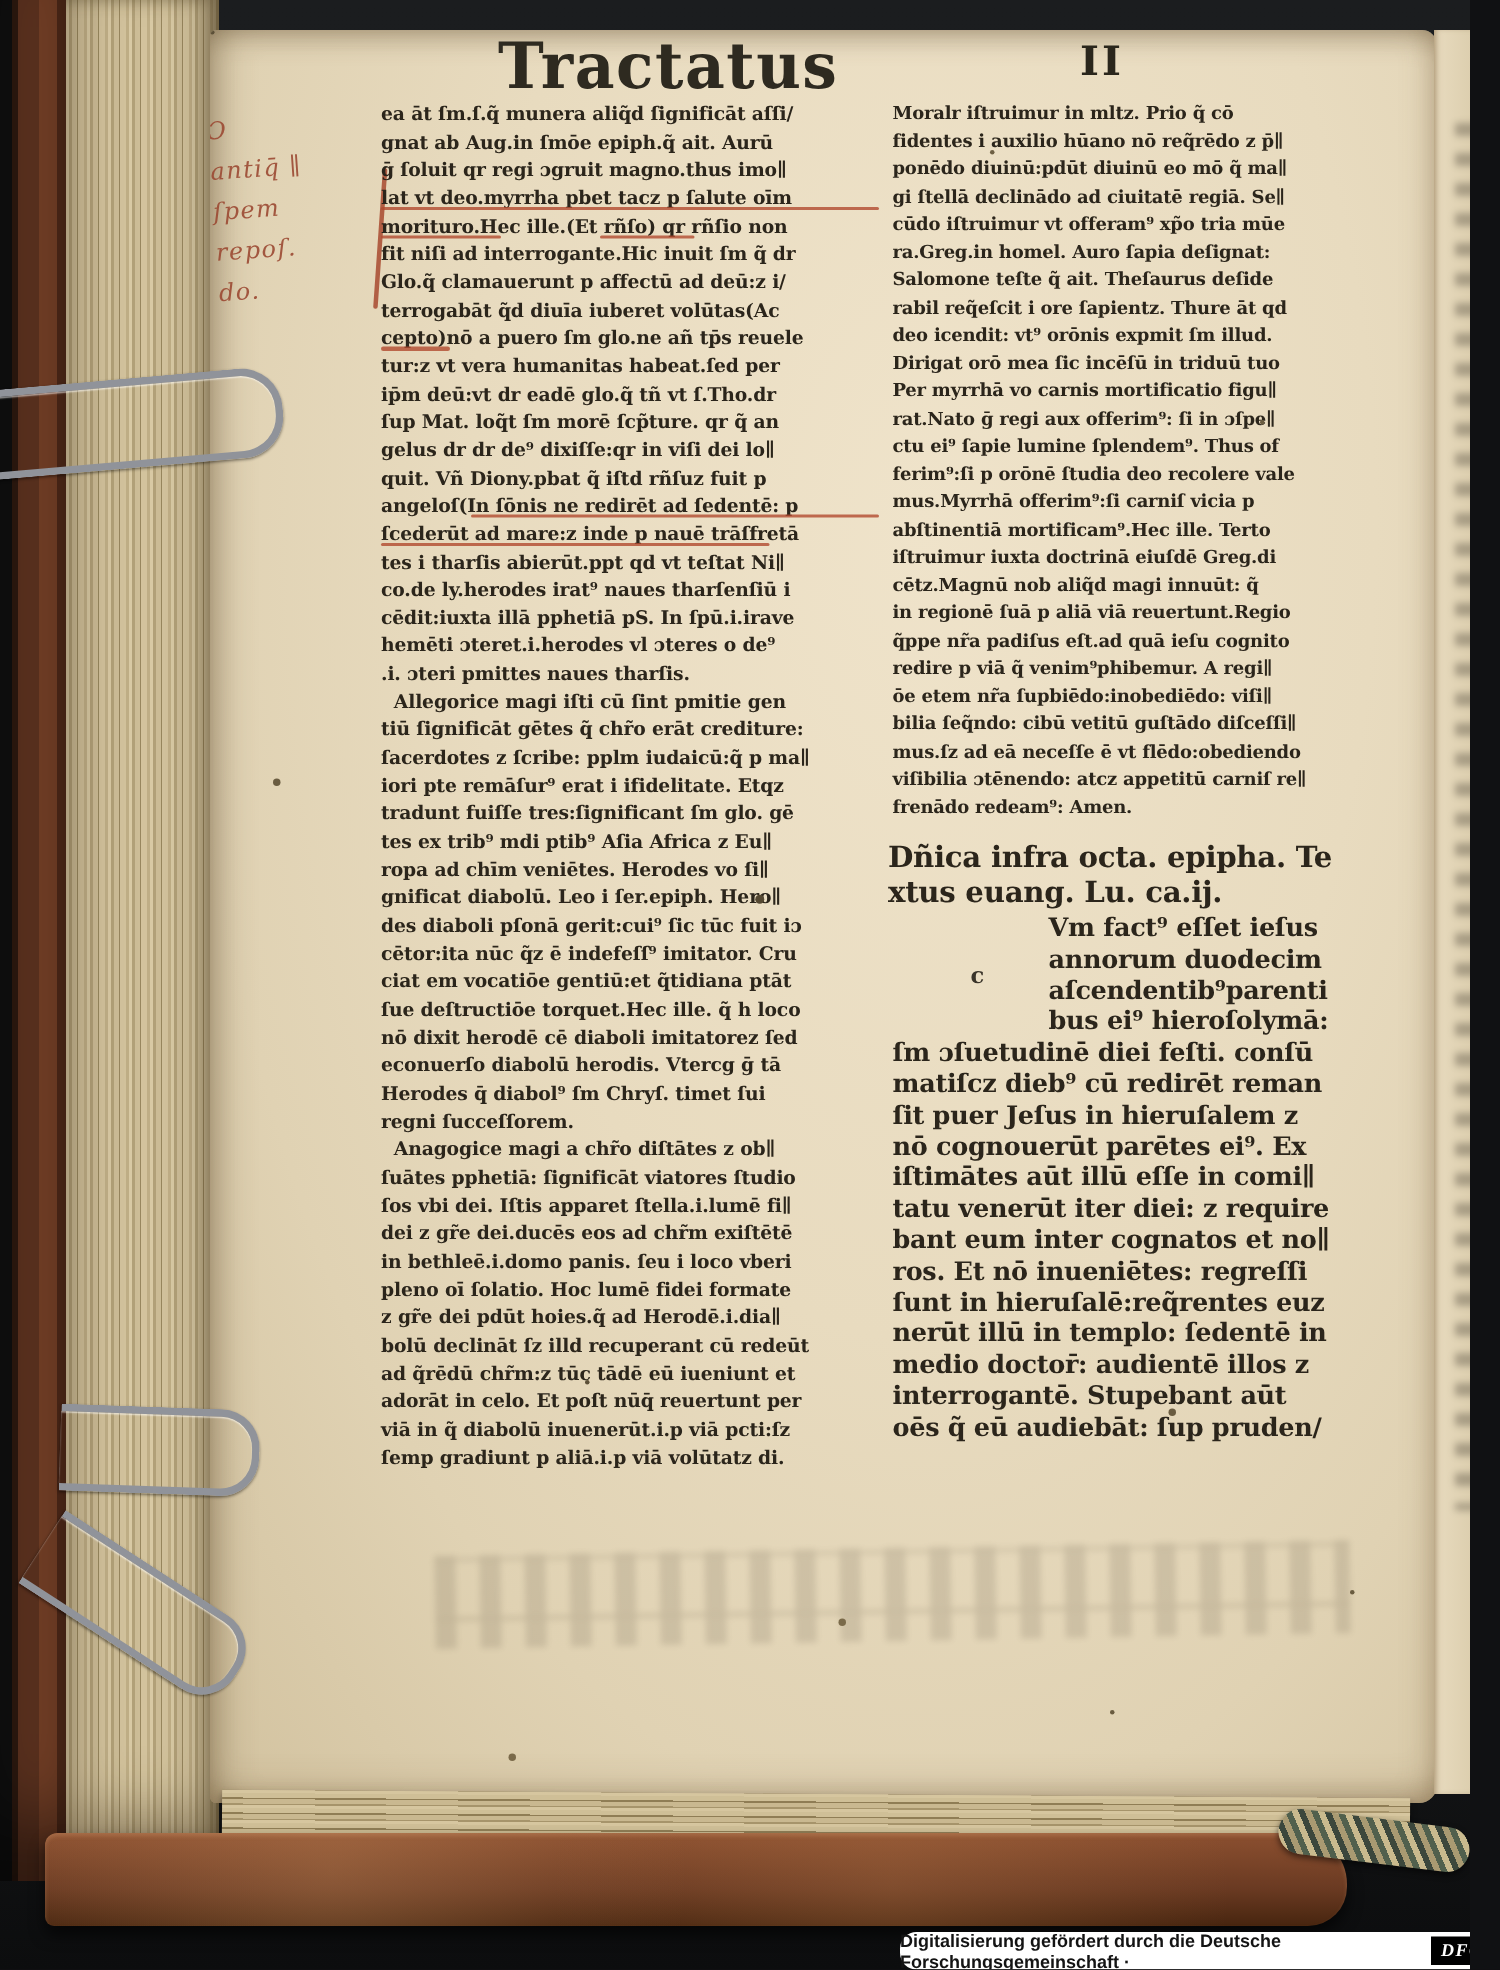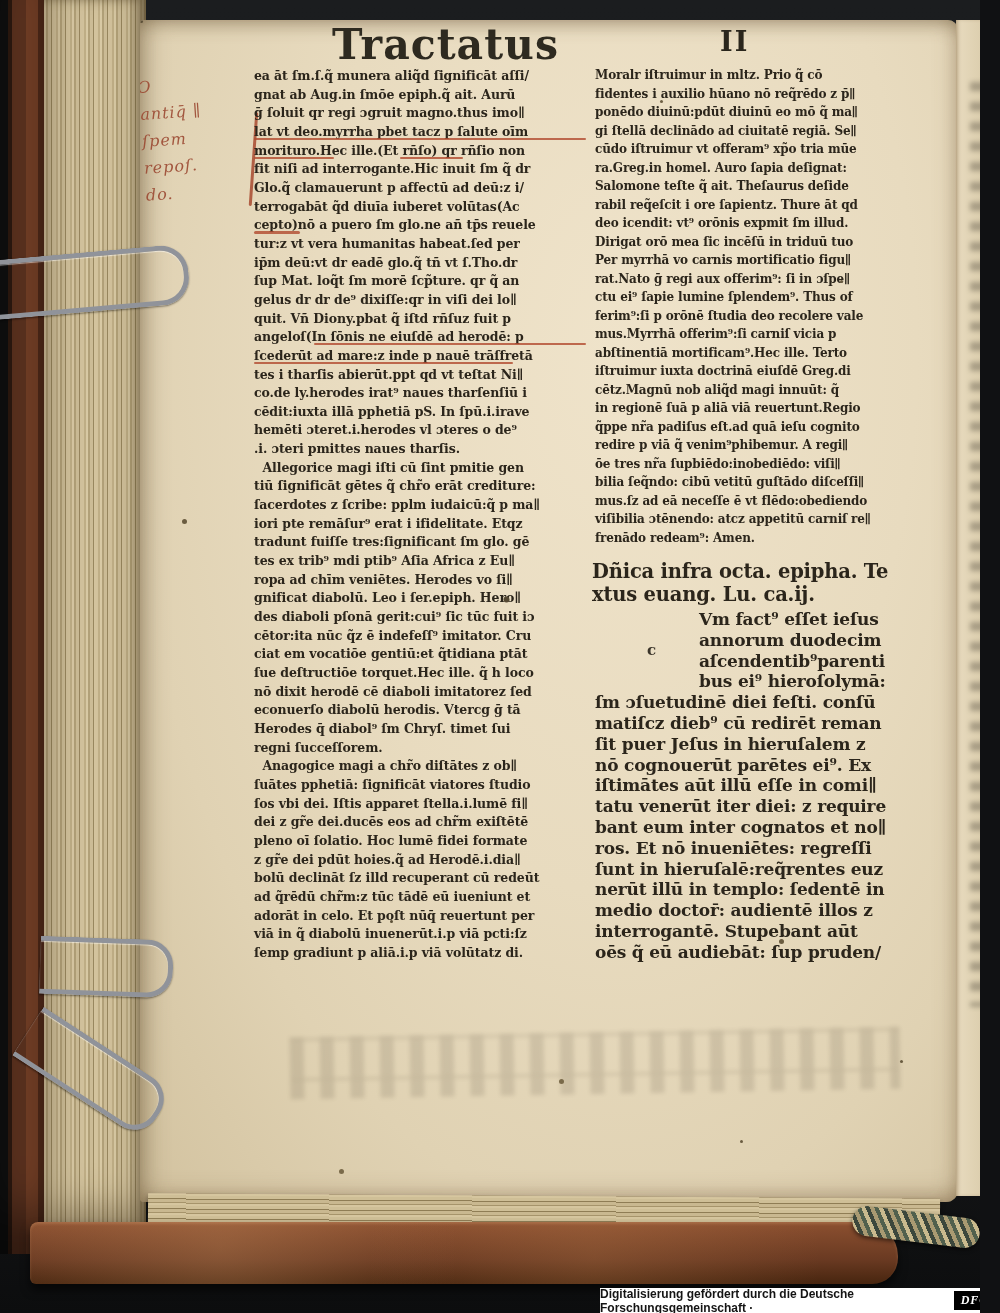--- a/index.html
+++ b/index.html
@@ -70,21 +70,21 @@
         background:repeating-linear-gradient(90deg,rgba(60,50,35,.8) 0 14px,rgba(0,0,0,0) 14px 30px),
                    repeating-linear-gradient(0deg,rgba(0,0,0,0) 0 18px,rgba(70,60,40,.7) 18px 21px,rgba(0,0,0,0) 21px 40px);
         filter:blur(2px);}
   .speck{position:absolute;left:0;top:0;width:3px;height:3px;border-radius:50%;background:#5c5038;
         box-shadow:43px 500px 0 1px #6a5c40,365px 578px 0 1.5px #544832,520px 80px 0 0 #6e6044,
                    700px 260px 0 0 #6a5c40,250px 900px 0 0 #5c5038,640px 920px 0 1px #6a5c40,
                    420px 1060px 0 1px #7a6a4a,760px 1040px 0 0 #6a5c40,200px 1150px 0 1px #7a6a4a,
                    600px 1120px 0 0 #6a5c40;}
   
   .credit-bar{position:absolute;left:600px;top:1288px;width:400px;height:25px;background:#ffffff;
-        display:flex;align-items:center;justify-content:flex-end;gap:6px;padding-right:4px;box-sizing:border-box;}
+        display:flex;align-items:center;justify-content:flex-end;gap:6px;padding-right:4px;box-sizing:border-box;border-radius:11px;}
   .credit-text{font-family:"Liberation Sans",sans-serif;font-size:12px;font-weight:bold;color:#141414;}
   .dfg-logo{background:#000000;color:#ffffff;font-family:"Liberation Serif",serif;
         font-style:italic;font-weight:bold;font-size:12px;padding:2px 7px;letter-spacing:1px;}
 </style>
 </head>
 <body>
 
 <div class="scene">
   <div class="spine"></div>
   <div class="deckle"></div>
@@ -110,21 +110,21 @@
         <div class="line">morituro.Hec ille.(Et rñſo) qr rñſio non</div>
         <div class="line">fit niſi ad interrogante.Hic inuit ſm q̃ dr</div>
         <div class="line">Glo.q̃ clamauerunt p affectū ad deū:z i/</div>
         <div class="line">terrogabāt q̃d diuīa iuberet volūtas(Ac</div>
         <div class="line">cepto)nō a puero ſm glo.ne añ tp̄s reuele</div>
         <div class="line">tur:z vt vera humanitas habeat.ſed per</div>
         <div class="line">ip̄m deū:vt dr eadē glo.q̃ tñ vt ſ.Tho.dr</div>
         <div class="line">ſup Mat. loq̃t ſm morē ſcp̃ture. qr q̃ an</div>
         <div class="line">gelus dr dr de⁹ dixiſſe:qr in viſi dei lo∥</div>
         <div class="line">quit. Vñ Diony.pbat q̃ iſtd rñſuz fuit p</div>
-        <div class="line">angeloſ(In ſōnis ne eiuſdē ad herodē: p</div>
+        <div class="line">angeloſ(In ſōnis ne redirēt ad ſedentē: p</div>
         <div class="line">ſcederūt ad mare:z inde p nauē trāſfretā</div>
         <div class="line">tes i tharſis abierūt.ppt qd vt teſtat Ni∥</div>
         <div class="line">co.de ly.herodes irat⁹ naues tharſenſiū i</div>
         <div class="line">cēdit:iuxta illā pphetiā pS. In ſpū.i.irave</div>
         <div class="line">hemēti ɔteret.i.herodes vl ɔteres o de⁹</div>
         <div class="line">.i. ɔteri pmittes naues tharſis.</div>
         <div class="line">  Allegorice magi iſti cū ſint pmitie gen</div>
         <div class="line">tiū ſignificāt gētes q̃ chr̃o erāt crediture:</div>
         <div class="line">ſacerdotes z ſcribe: pplm iudaicū:q̃ p ma∥</div>
         <div class="line">iori pte remāſur⁹ erat i ifidelitate. Etqz</div>
@@ -137,20 +137,21 @@
         <div class="line">ciat em vocatiōe gentiū:et q̃tidiana ptāt</div>
         <div class="line">ſue deſtructiōe torquet.Hec ille. q̃ h loco</div>
         <div class="line">nō dixit herodē cē diaboli imitatorez ſed</div>
         <div class="line">econuerſo diabolū herodis. Vtercg ḡ tā</div>
         <div class="line">Herodes q̄ diabol⁹ ſm Chryſ. timet ſui</div>
         <div class="line">regni ſucceſſorem.</div>
         <div class="line">  Anagogice magi a chr̃o diſtātes z ob∥</div>
         <div class="line">ſuātes pphetiā: ſignificāt viatores ſtudio</div>
         <div class="line">ſos vbi dei. Iſtis apparet ſtella.i.lumē fi∥</div>
         <div class="line">dei z gr̃e dei.ducēs eos ad chr̃m exiſtētē</div>
+        <div class="line">in bethleē.i.domo panis. ſeu i loco vberi</div>
         <div class="line">pleno oī ſolatio. Hoc lumē fidei formate</div>
         <div class="line">z gr̃e dei pdūt hoies.q̃ ad Herodē.i.dia∥</div>
         <div class="line">bolū declināt ſz illd recuperant cū redeūt</div>
         <div class="line">ad q̃rēdū chr̃m:z tūc tādē eū iueniunt et</div>
         <div class="line">adorāt in celo. Et poſt nūq̄ reuertunt per</div>
         <div class="line">viā in q̃ diabolū inuenerūt.i.p viā pcti:ſz</div>
         <div class="line">ſemp gradiunt p aliā.i.p viā volūtatz di.</div>
         <div class="red-mark" style="top: 71.1px; left: 0%; width: 100%;"></div>
         <div class="red-mark" style="top: 89.75px; left: 0%; width: 24%;"></div>
         <div class="red-mark" style="top: 89.75px; left: 44%; width: 19%;"></div>
@@ -174,21 +175,21 @@
         <div class="line">rat.Nato ḡ regi aux offerim⁹: ſi in ɔſpe∥</div>
         <div class="line">ctu ei⁹ ſapie lumine ſplendem⁹. Thus of</div>
         <div class="line">ferim⁹:ſi p orōnē ſtudia deo recolere vale</div>
         <div class="line">mus.Myrrhā offerim⁹:ſi carniſ vicia p</div>
         <div class="line">abſtinentiā mortificam⁹.Hec ille. Terto</div>
         <div class="line">iſtruimur iuxta doctrinā eiuſdē Greg.di</div>
         <div class="line">cētz.Magnū nob aliq̃d magi innuūt: q̃</div>
         <div class="line">in regionē ſuā p aliā viā reuertunt.Regio</div>
         <div class="line">q̃ppe nr̃a padiſus eſt.ad quā ieſu cognito</div>
         <div class="line">redire p viā q̃ venim⁹phibemur. A regi∥</div>
-        <div class="line">ōe tres nr̃a ſupbiēdo:inobediēdo: viſi∥</div>
+        <div class="line">ōe etem nr̃a ſupbiēdo:inobediēdo: viſi∥</div>
         <div class="line">bilia ſeq̃ndo: cibū vetitū guſtādo diſceſſi∥</div>
         <div class="line">mus.ſz ad eā neceſſe ē vt flēdo:obediendo</div>
         <div class="line">viſibilia ɔtēnendo: atcz appetitū carniſ re∥</div>
         <div class="line">frenādo redeam⁹: Amen.</div>
       </div>
 
     <div class="col col-heading">
         <div class="line">Dñica infra octa. epipha. Te</div>
         <div class="line">xtus euang. Lu. ca.ij.</div>
       </div>

